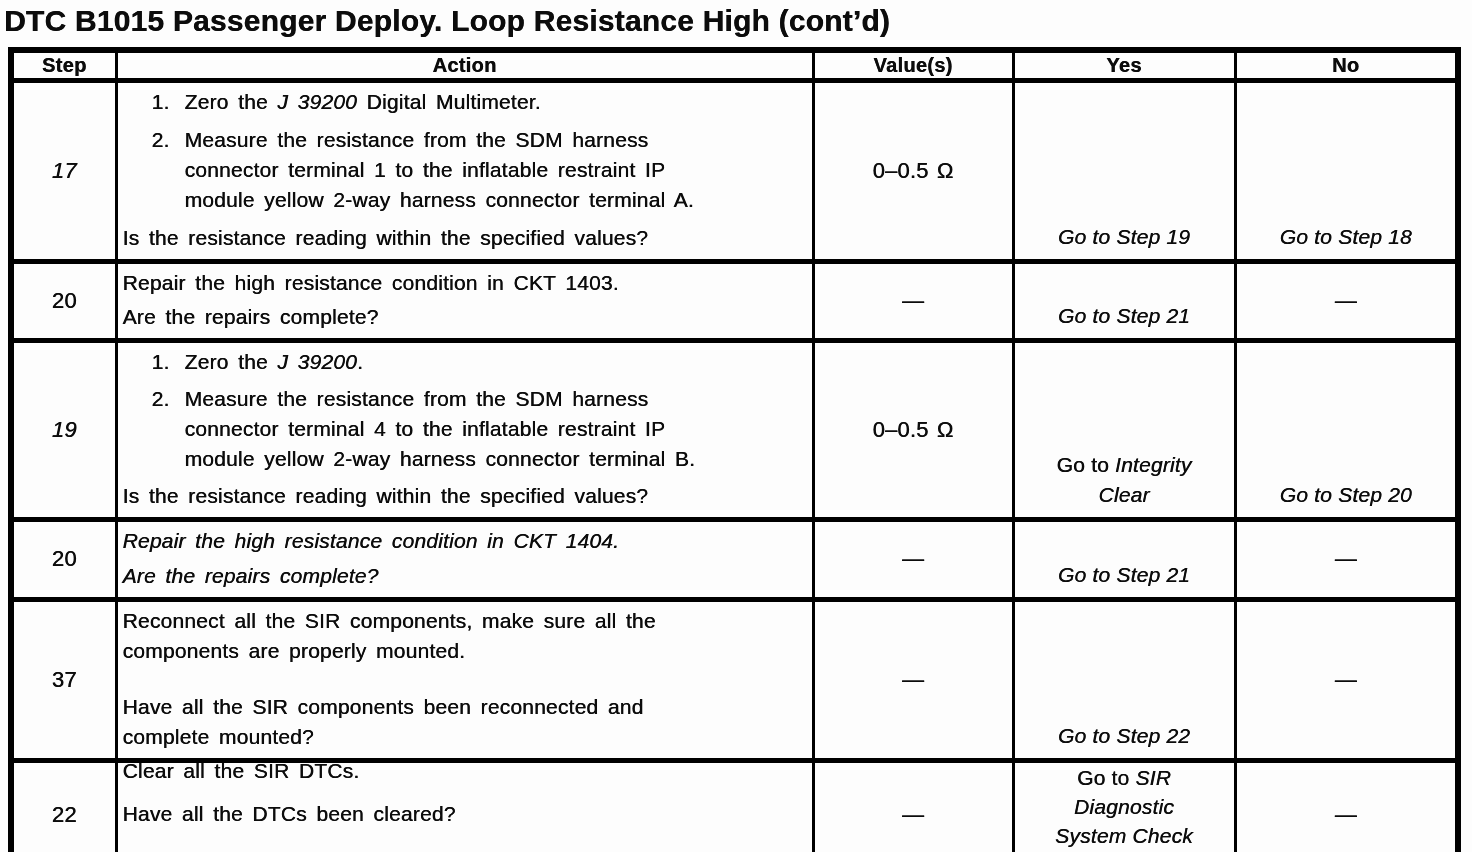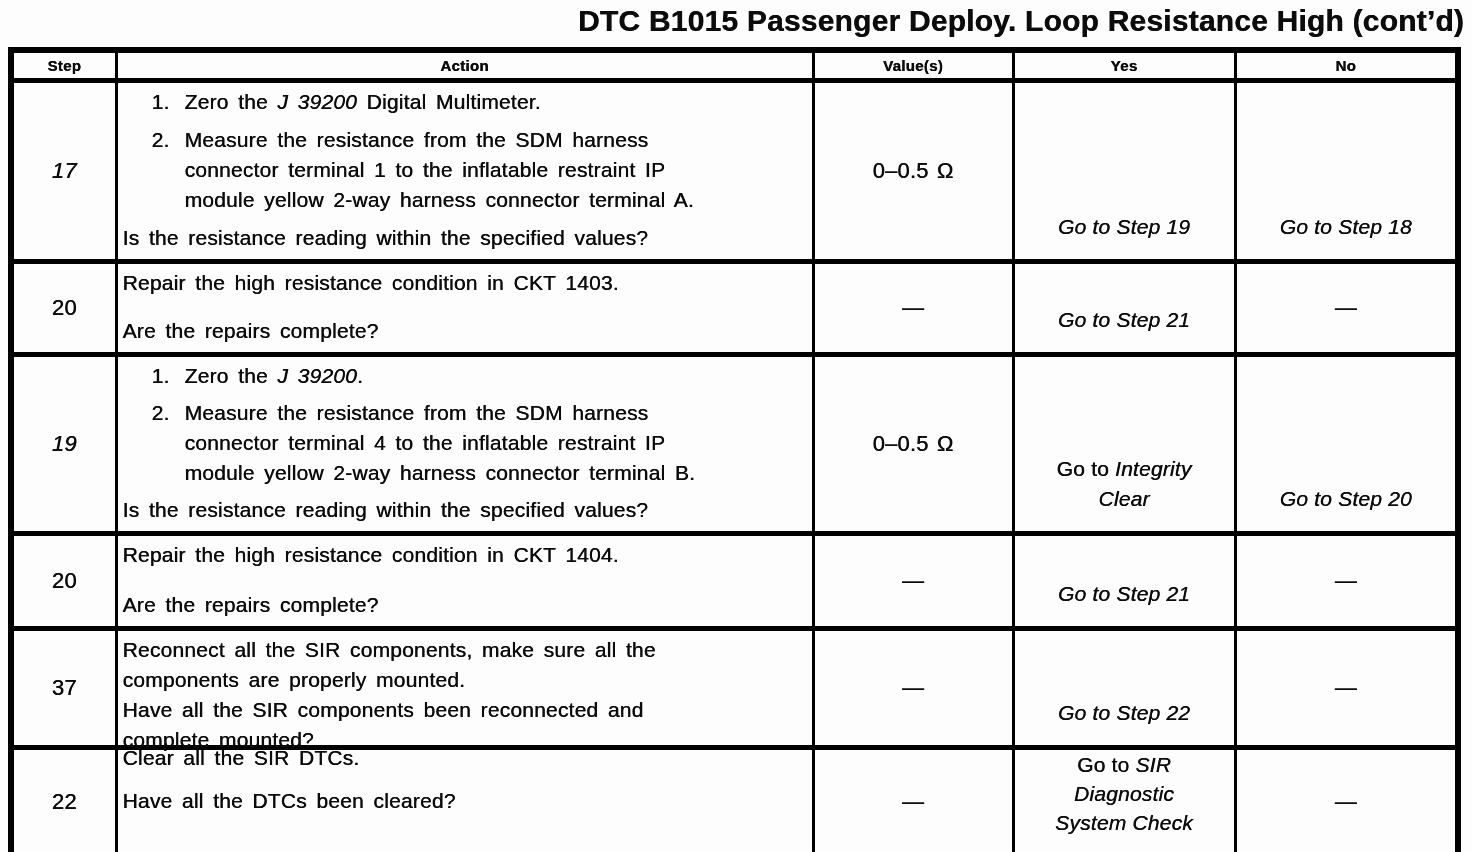--- a/index.html
+++ b/index.html
@@ -6,56 +6,56 @@
   html,body { margin:0; padding:0; }
   body {
     width:1472px; height:852px; position:relative; overflow:hidden;
     background:#fdfdfd; color:#0c0c0c;
     font-family:"Liberation Sans","DejaVu Sans",sans-serif;
     text-shadow:0.4px 0.25px 0 currentColor; 
     -webkit-font-smoothing:antialiased;
   }
   .title {
     position:absolute; top:4px; left:4px; width:1460px; margin:0;
-    text-align:right; font-size:30px; font-weight:700; letter-spacing:0.2px;
+    text-align:left; font-size:30px; font-weight:700; letter-spacing:0.2px;
   }
   table.diag {
     position:absolute; top:47px; left:8px;
     border-collapse:collapse; table-layout:fixed;
     border:6px solid #000;
   }
   th, td { border:3px solid #000; padding:0; }
   th {
     border-top-width:6px; border-bottom-width:5px;
-    height:30px; font-size:15px; font-weight:700; letter-spacing:0.3px;
+    height:30px; font-size:20px; font-weight:700; letter-spacing:0.3px;
     text-align:center; vertical-align:middle;
   }
   td {
     border-top-width:5px; border-bottom-width:5px;
     font-size:21px; letter-spacing:0.2px; vertical-align:middle;
   }
   .c-step { text-align:center; font-size:22px; }
   .it { font-style:italic; }
   .c-action { vertical-align:top; }
   .a-wrap {
     display:flex; flex-direction:column; justify-content:space-between;
     padding:4px 6px 6px 5px; line-height:30px; word-spacing:3.5px;
   }
   .row-0 .a-wrap { height:176px; }
-  .row-1 .a-wrap { height:88px; }
+  .row-1 .a-wrap { height:74px; }
   .row-2 .a-wrap { height:174px; }
-  .row-3 .a-wrap { height:90px; }
-  .row-4 .a-wrap { height:114px; }
+  .row-3 .a-wrap { height:75px;font-style:italic; }
+  .row-4 .a-wrap { height:156px; }
   .row-5 .a-wrap { height:72px; justify-content:flex-end; gap:13px; }
   .a-item { display:flex; }
   .marker { flex:none; width:62px; padding-left:29px; }
   .line { white-space:nowrap; }
   .c-val { text-align:center; font-size:22px; word-spacing:2px; }
   .c-go { text-align:center; vertical-align:bottom; }
-  .go-wrap { padding-bottom:17px; line-height:30px; font-size:21px; }
+  .go-wrap { padding-bottom:7px; line-height:30px; font-size:21px; }
   .row-5 .go-wrap { padding-bottom:18px; line-height:29px; }
   td.dashcell { vertical-align:middle; font-size:22px; }
 </style>
 </head>
 <body>
 
 <h1 class="title">DTC B1015 Passenger Deploy. Loop Resistance High (cont’d)</h1>
 
 <table class="diag">
   <colgroup>

